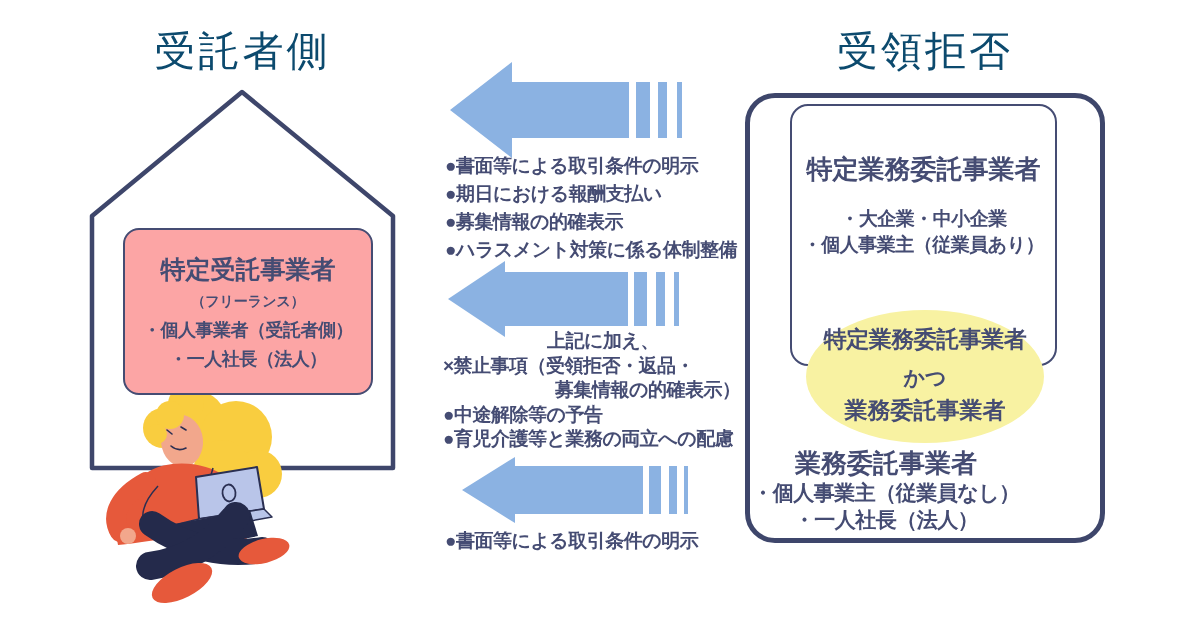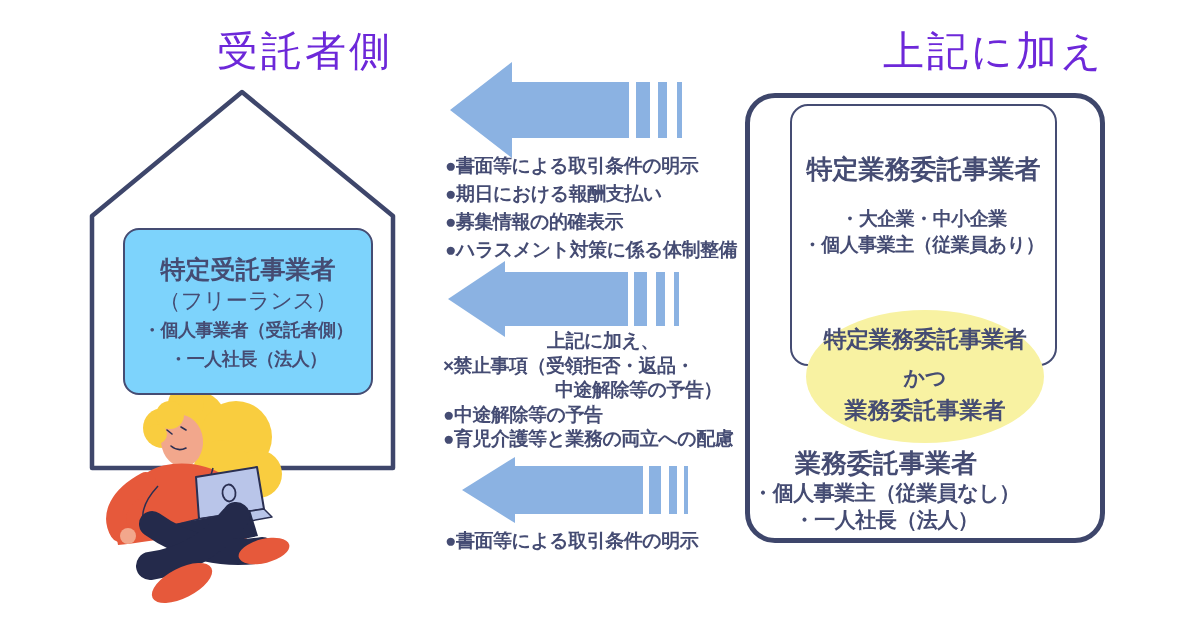--- a/index.html
+++ b/index.html
@@ -2,33 +2,33 @@
 <html><head>
 <meta charset="utf-8">
 <style>
   html,body{margin:0;padding:0;background:#fff;}
   .canvas{
     position:relative;width:1200px;height:630px;overflow:hidden;background:#ffffff;
     font-family:"Liberation Sans",sans-serif;color:#454C73;
   }
   .gfx{position:absolute;left:0;top:0;z-index:0;}
   .big-title{
-    position:absolute;top:24px;text-align:right;
-    font-size:41px;font-weight:500;letter-spacing:3px;color:#6d28d9;z-index:1;
+    position:absolute;top:24px;text-align:center;
+    font-size:41px;font-weight:500;letter-spacing:3px;color:#0c4a6e;z-index:1;
   }
   .big-title.left{left:92px;width:301px;}
   .big-title.right{left:745px;width:360px;}
 
   .left-box{
     position:absolute;left:123px;top:228px;width:250px;height:167px;box-sizing:border-box;
-    background:#7dd3fc;border:2px solid #454C73;border-radius:16px;text-align:center;
+    background:#fca5a5;border:2px solid #454C73;border-radius:16px;text-align:center;
     padding-top:22px;z-index:1;
   }
   .box-heading{font-size:25px;font-weight:700;line-height:34px;letter-spacing:0;}
-  .box-sub{font-size:22px;font-weight:400;line-height:30px;}
+  .box-sub{font-size:14px;font-weight:700;line-height:30px;}
   .box-item{font-size:18px;font-weight:700;line-height:29px;letter-spacing:-0.5px;}
 
   .mid-list{position:absolute;z-index:1;font-weight:700;letter-spacing:-0.5px;white-space:nowrap;}
   .mid-list.top{left:445px;top:152px;font-size:19px;line-height:28px;}
   .mid-list.middle{left:443px;top:329px;font-size:19px;line-height:24.5px;}
   .mid-list.bottom{left:445px;top:528px;font-size:19px;line-height:26px;}
   .indent-intro{padding-left:104px;}
   .indent-wrap{padding-left:112px;}
 
   .right-outer{
@@ -128,40 +128,40 @@
       <polygon points="170,525 250,510 258,536 180,552" fill="#242A4B"></polygon>
       <path d="M152,524 C185,548 225,556 262,550" stroke="#242A4B" stroke-width="26" stroke-linecap="round" fill="none"></path>
       <path d="M236,516 C210,548 180,562 150,566" stroke="#242A4B" stroke-width="28" stroke-linecap="round" fill="none"></path>
 
       <ellipse cx="182" cy="583" rx="33" ry="15" fill="#E6593B" transform="rotate(-27 182 583)"></ellipse>
       <ellipse cx="264" cy="551" rx="26" ry="12" fill="#E6593B" transform="rotate(-14 264 551)"></ellipse>
     </g>
   </svg>
 
   <div class="big-title left">受託者側</div>
-  <div class="big-title right">上記に加え</div>
+  <div class="big-title right">受領拒否</div>
 
   <div class="left-box">
     <div class="box-heading">特定受託事業者</div>
     <div class="box-sub">（フリーランス）</div>
     <div class="box-item">・個人事業者（受託者側）</div>
     <div class="box-item">・一人社長（法人）</div>
   </div>
 
   <div class="mid-list top">
     <div>●書面等による取引条件の明示</div>
     <div>●期日における報酬支払い</div>
     <div>●募集情報の的確表示</div>
     <div>●ハラスメント対策に係る体制整備</div>
   </div>
 
   <div class="mid-list middle">
     <div class="indent-intro">上記に加え、</div>
     <div>×禁止事項（受領拒否・返品・</div>
-    <div class="indent-wrap">中途解除等の予告）</div>
+    <div class="indent-wrap">募集情報の的確表示）</div>
     <div>●中途解除等の予告</div>
     <div>●育児介護等と業務の両立への配慮</div>
   </div>
 
   <div class="mid-list bottom">
     <div>●書面等による取引条件の明示</div>
   </div>
 
   <div class="right-outer"></div>
 

